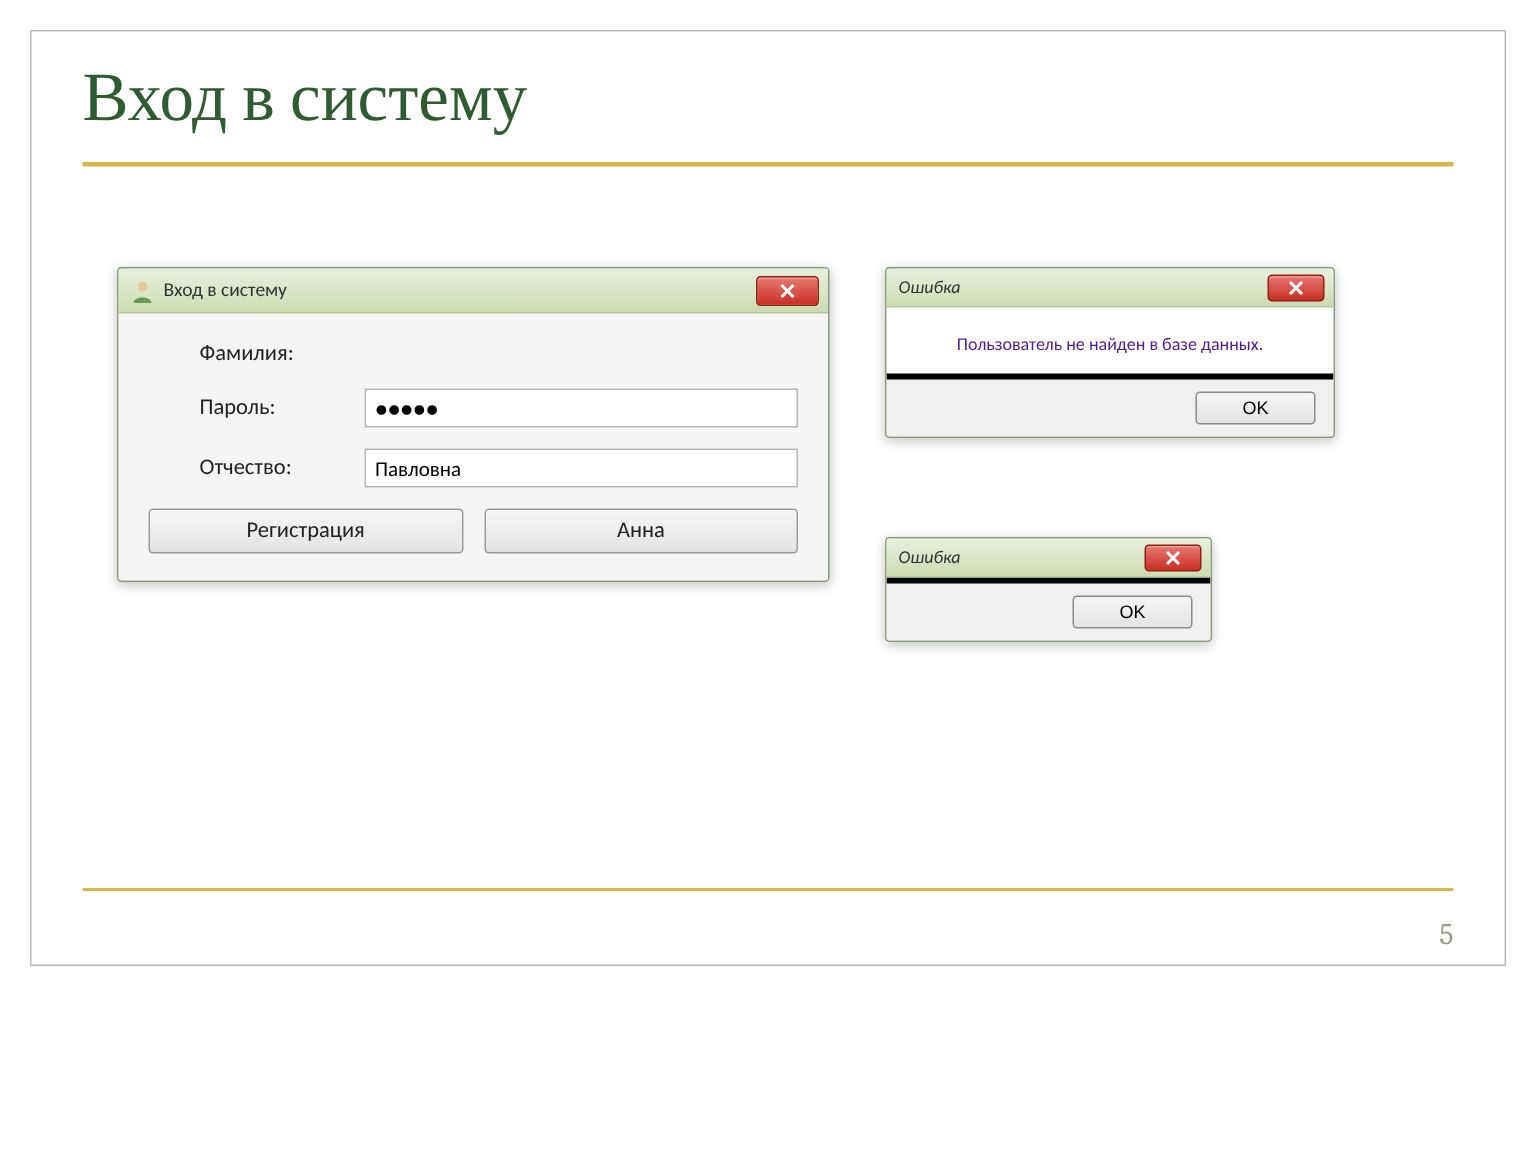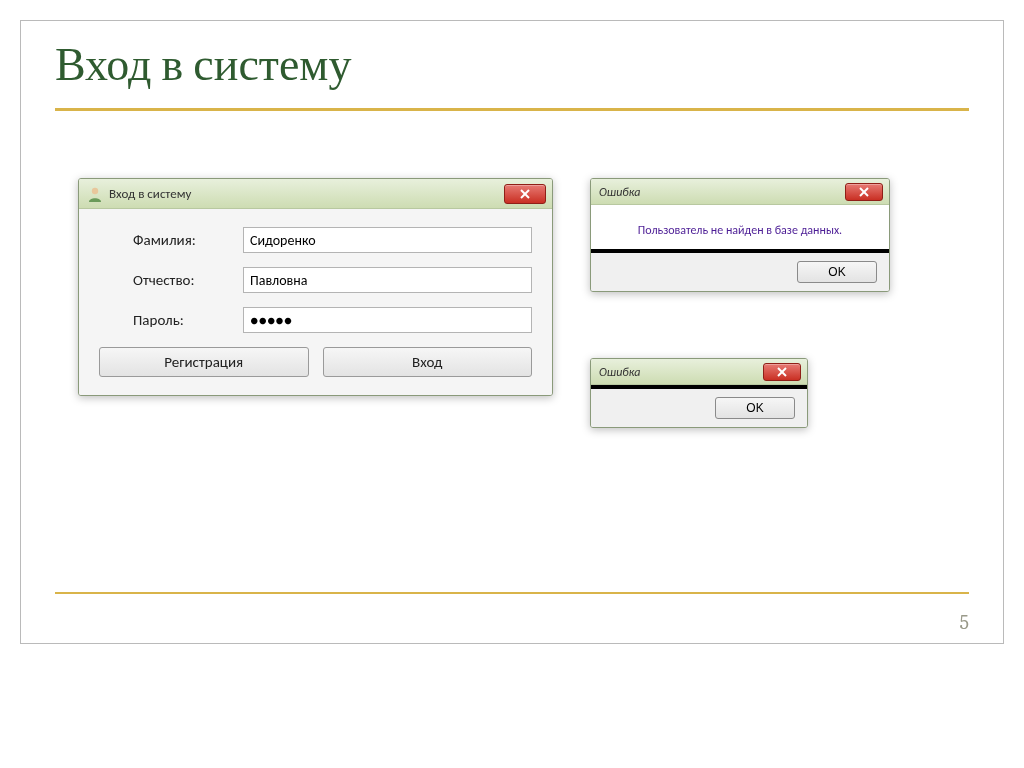--- a/index.html
+++ b/index.html
@@ -178,33 +178,32 @@
       <div class="close-btn">
         <svg width="12" height="10" viewBox="0 0 12 10">
           <line x1="2" y1="1" x2="10" y2="9"></line>
           <line x1="10" y1="1" x2="2" y2="9"></line>
         </svg>
       </div>
     </div>
     <div class="win-body">
       <div class="form-row">
         <div class="form-label">Фамилия:</div>
-        <input class="form-input" type="text" value="Сидоренко" style="">
+      </div>
+      <div class="form-row">
+        <div class="form-label">Пароль:</div>
+        <input class="form-input" type="text" value="●●●●●" style="">
       </div>
       <div class="form-row">
         <div class="form-label">Отчество:</div>
         <input class="form-input" type="text" value="Павловна" style="">
       </div>
-      <div class="form-row">
-        <div class="form-label">Пароль:</div>
-        <input class="form-input" type="text" value="●●●●●" style="">
-      </div>
       <div class="button-row">
         <button class="btn">Регистрация</button>
-        <button class="btn">Вход</button>
+        <button class="btn">Анна</button>
       </div>
     </div>
   </div>
 
   <div class="win small" style="left:590px; top:178px; width:300px;">
     <div class="win-titlebar">
       <span class="win-title-text">Ошибка</span>
       <div class="close-btn">
         <svg width="12" height="10" viewBox="0 0 12 10">
           <line x1="2" y1="1" x2="10" y2="9"></line>

